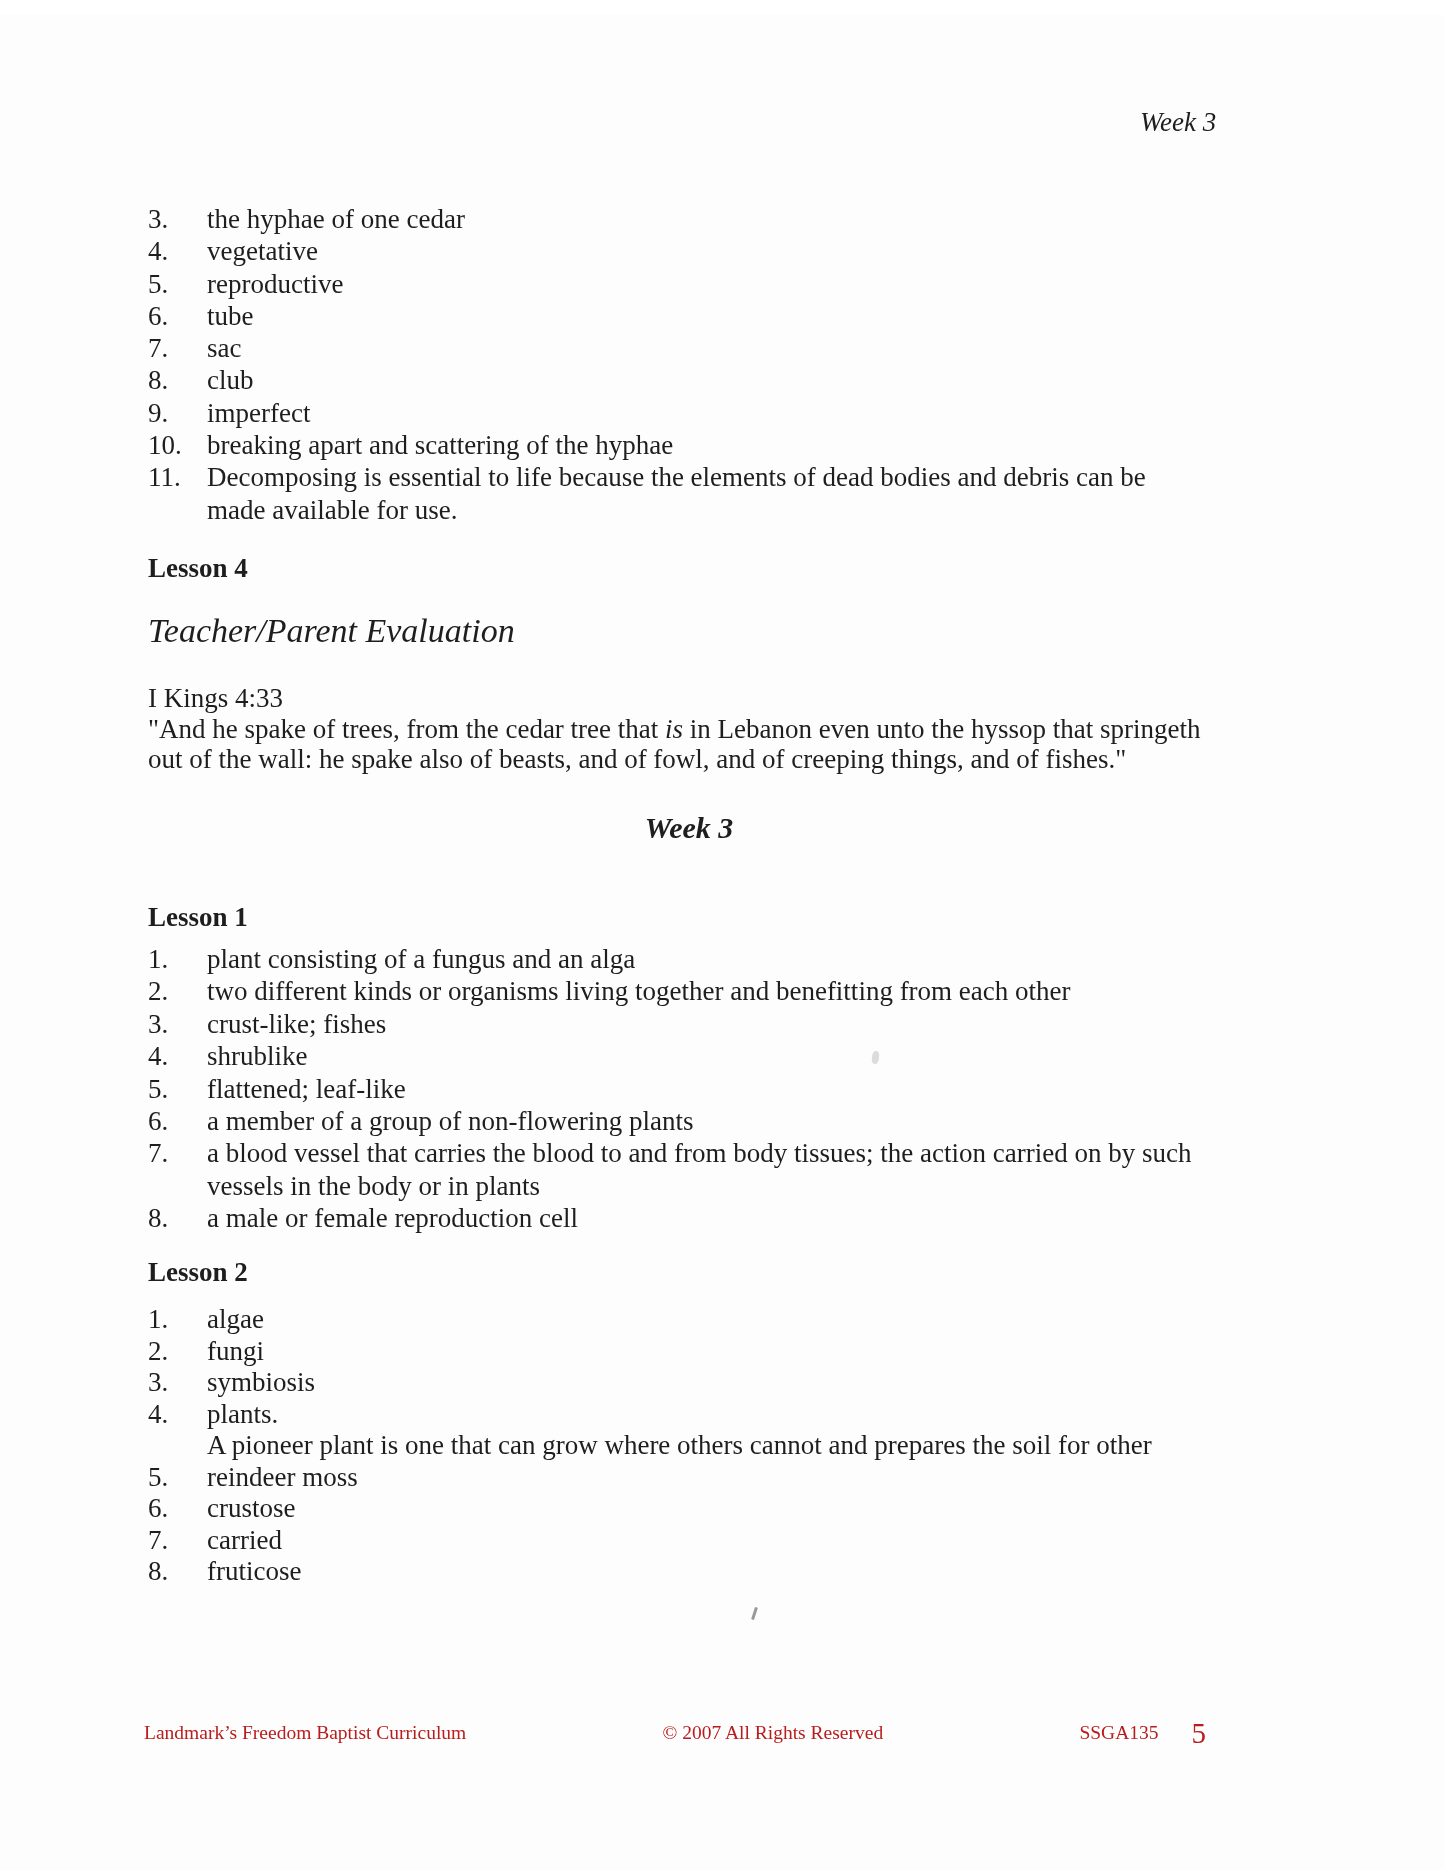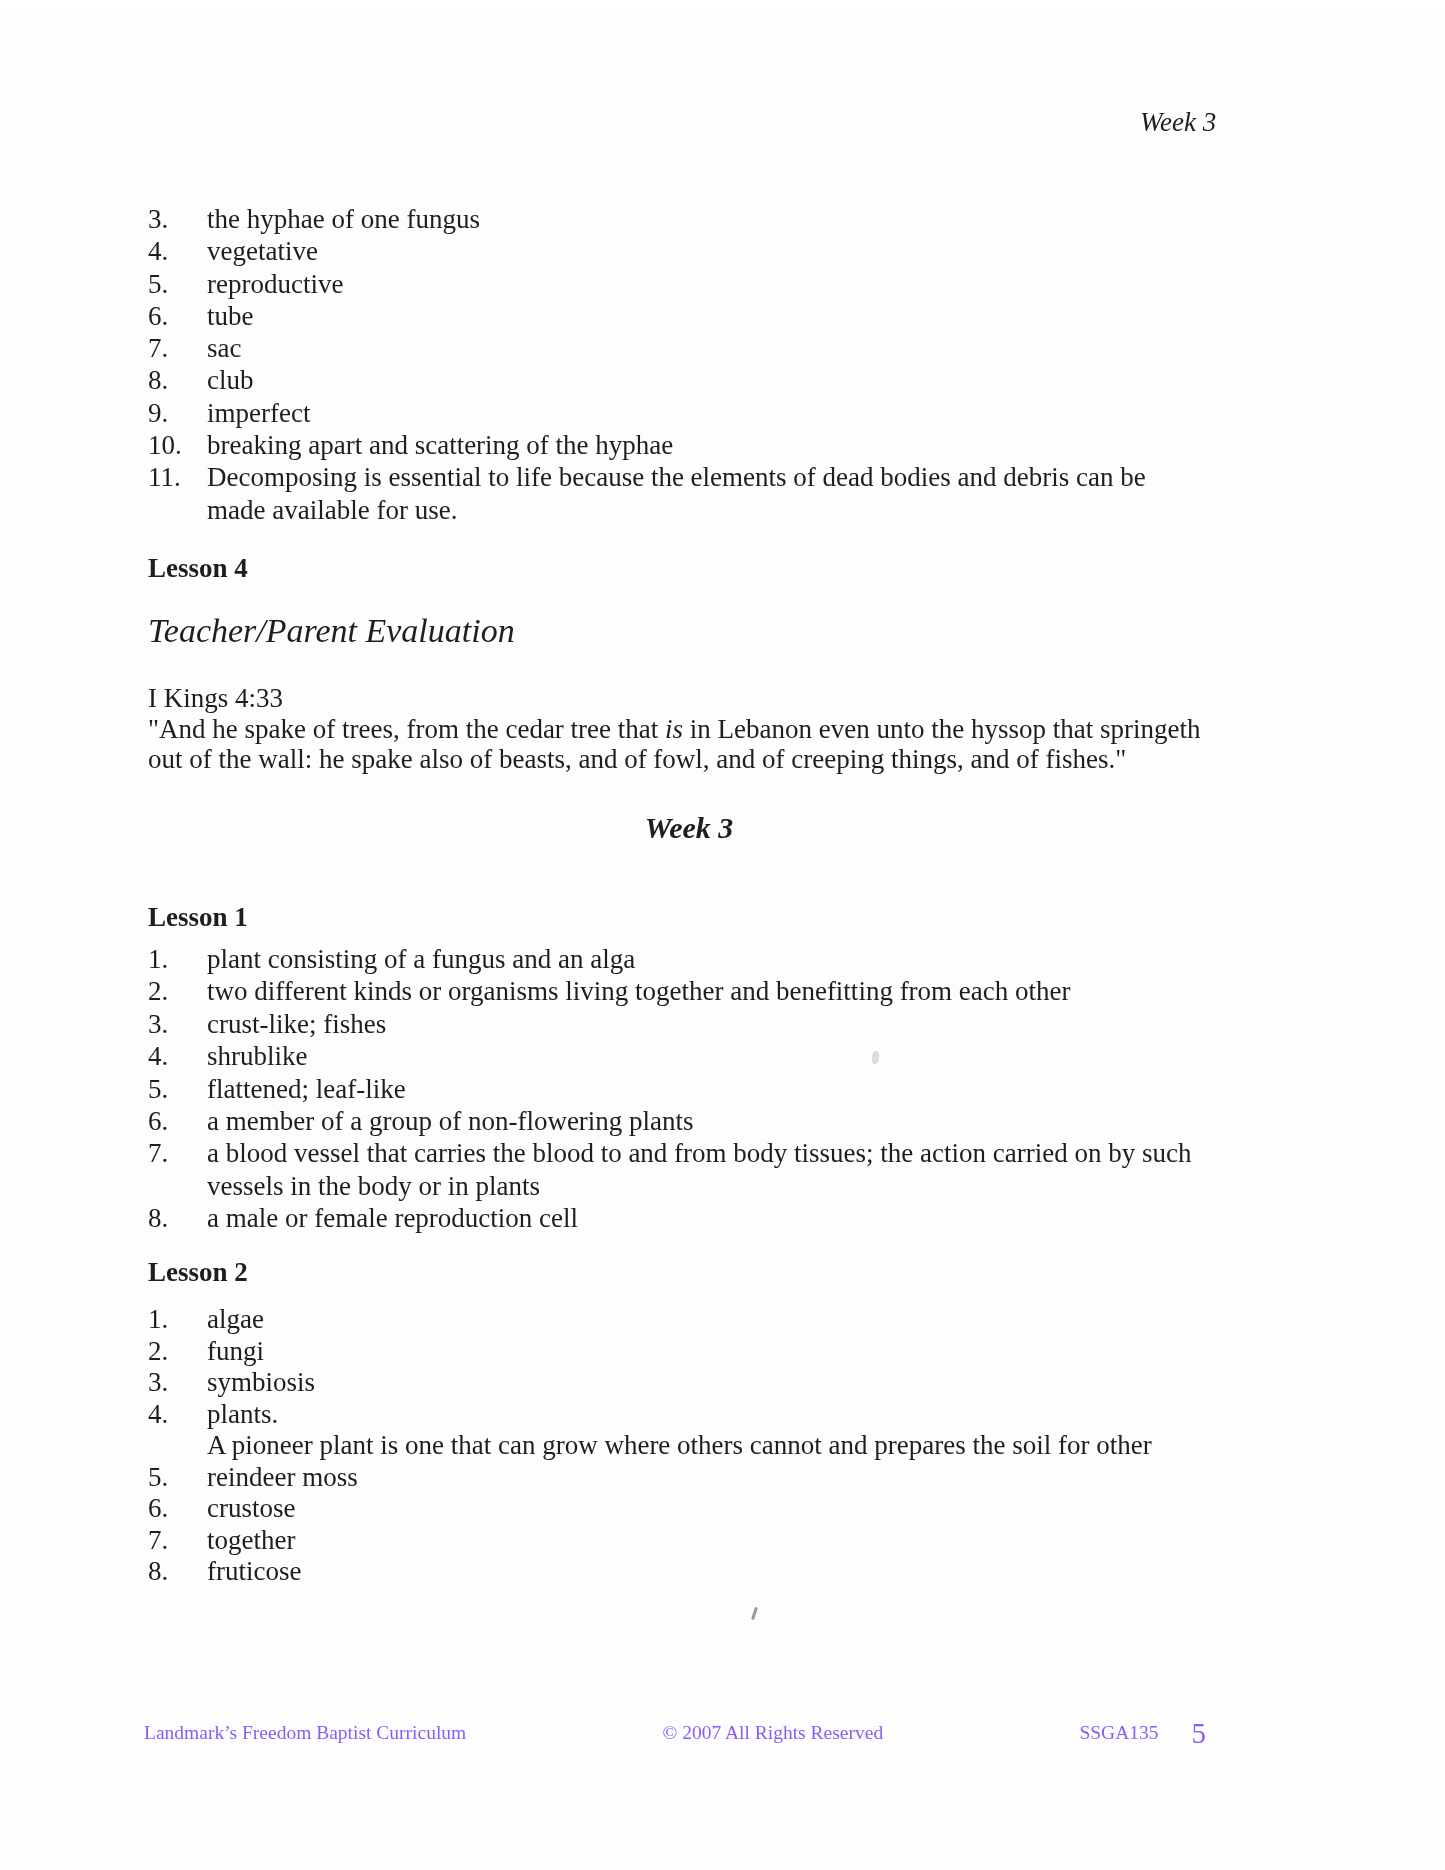--- a/index.html
+++ b/index.html
@@ -45,21 +45,21 @@
     text-align:center;font-weight:bold;font-style:italic;
     font-size:30px;line-height:34px;
   }
   #lesson1-title{top:887px;}
   #list-b{top:928px;}
   #lesson2-title{top:1242px;}
   #list-c{top:1289px;}
   #footer{
     position:absolute;top:1706px;left:144px;width:1062px;
     display:flex;justify-content:space-between;align-items:baseline;
-    font-size:19.5px;line-height:24px;color:#8b5cf6;
+    font-size:19.5px;line-height:24px;color:#b91c1c;
   }
   .footer-right{display:flex;align-items:center;gap:33px;}
   .page-num{font-size:29px;}
   .artifact{position:absolute;}
   #artifact-1{
     left:872px;top:1036px;width:7px;height:13px;
     background:#dcdcdc;border-radius:40%;transform:rotate(8deg);
   }
   #artifact-2{
     left:753px;top:1592px;width:3px;height:13px;
@@ -70,21 +70,21 @@
 <body>
 
 <div class="page">
 
   <div class="hdr-week">Week 3</div>
 
   <div id="list-a" class="list la">
       <div class="list-row">
         <span class="num">3.</span>
         <div class="txt">
-          <div>the hyphae of one fungus</div>
+          <div>the hyphae of one cedar</div>
         </div>
       </div>
       <div class="list-row">
         <span class="num">4.</span>
         <div class="txt">
           <div>vegetative</div>
         </div>
       </div>
       <div class="list-row">
         <span class="num">5.</span>
@@ -233,21 +233,21 @@
       </div>
       <div class="list-row">
         <span class="num">6.</span>
         <div class="txt">
           <div>crustose</div>
         </div>
       </div>
       <div class="list-row">
         <span class="num">7.</span>
         <div class="txt">
-          <div>together</div>
+          <div>carried</div>
         </div>
       </div>
       <div class="list-row">
         <span class="num">8.</span>
         <div class="txt">
           <div>fruticose</div>
         </div>
       </div>
     </div>
 

